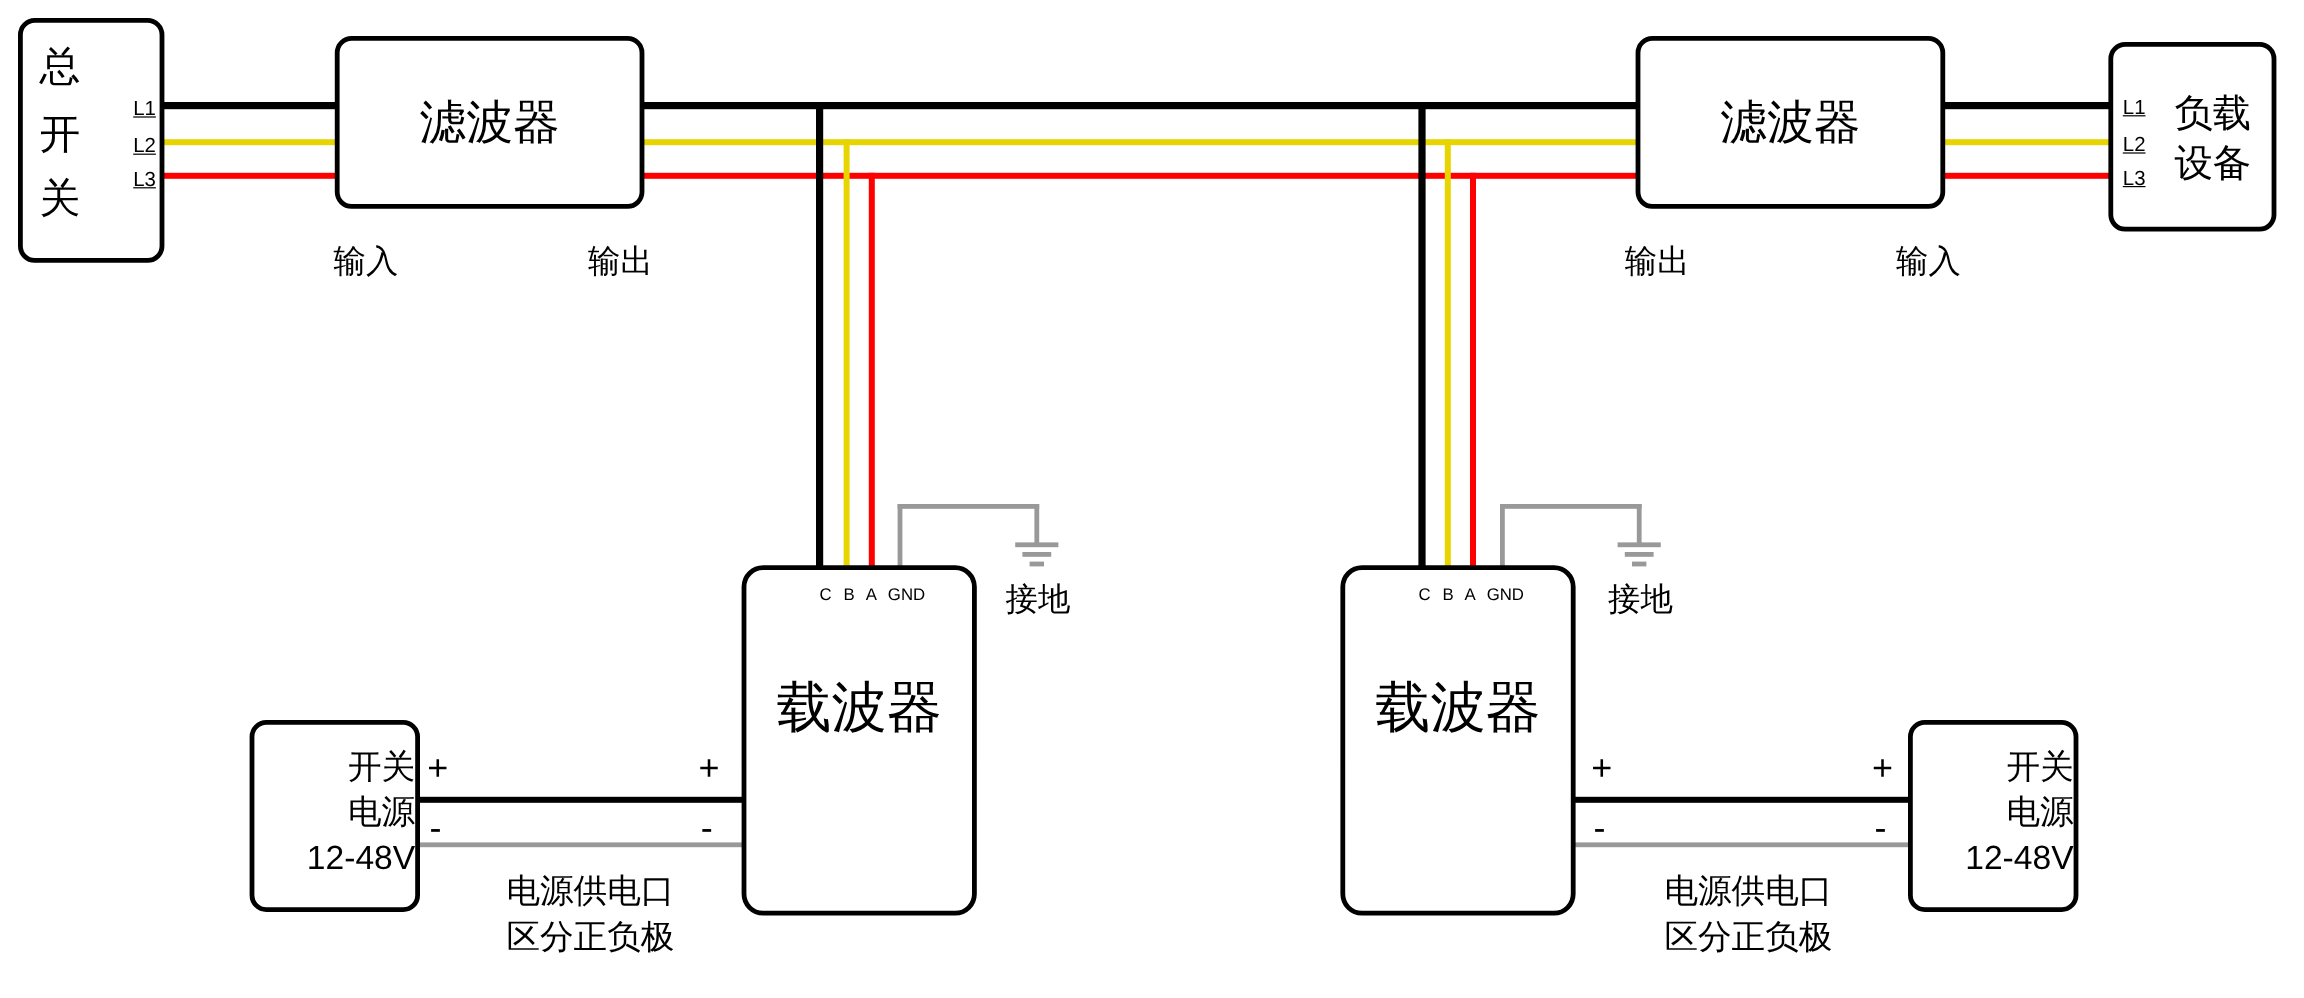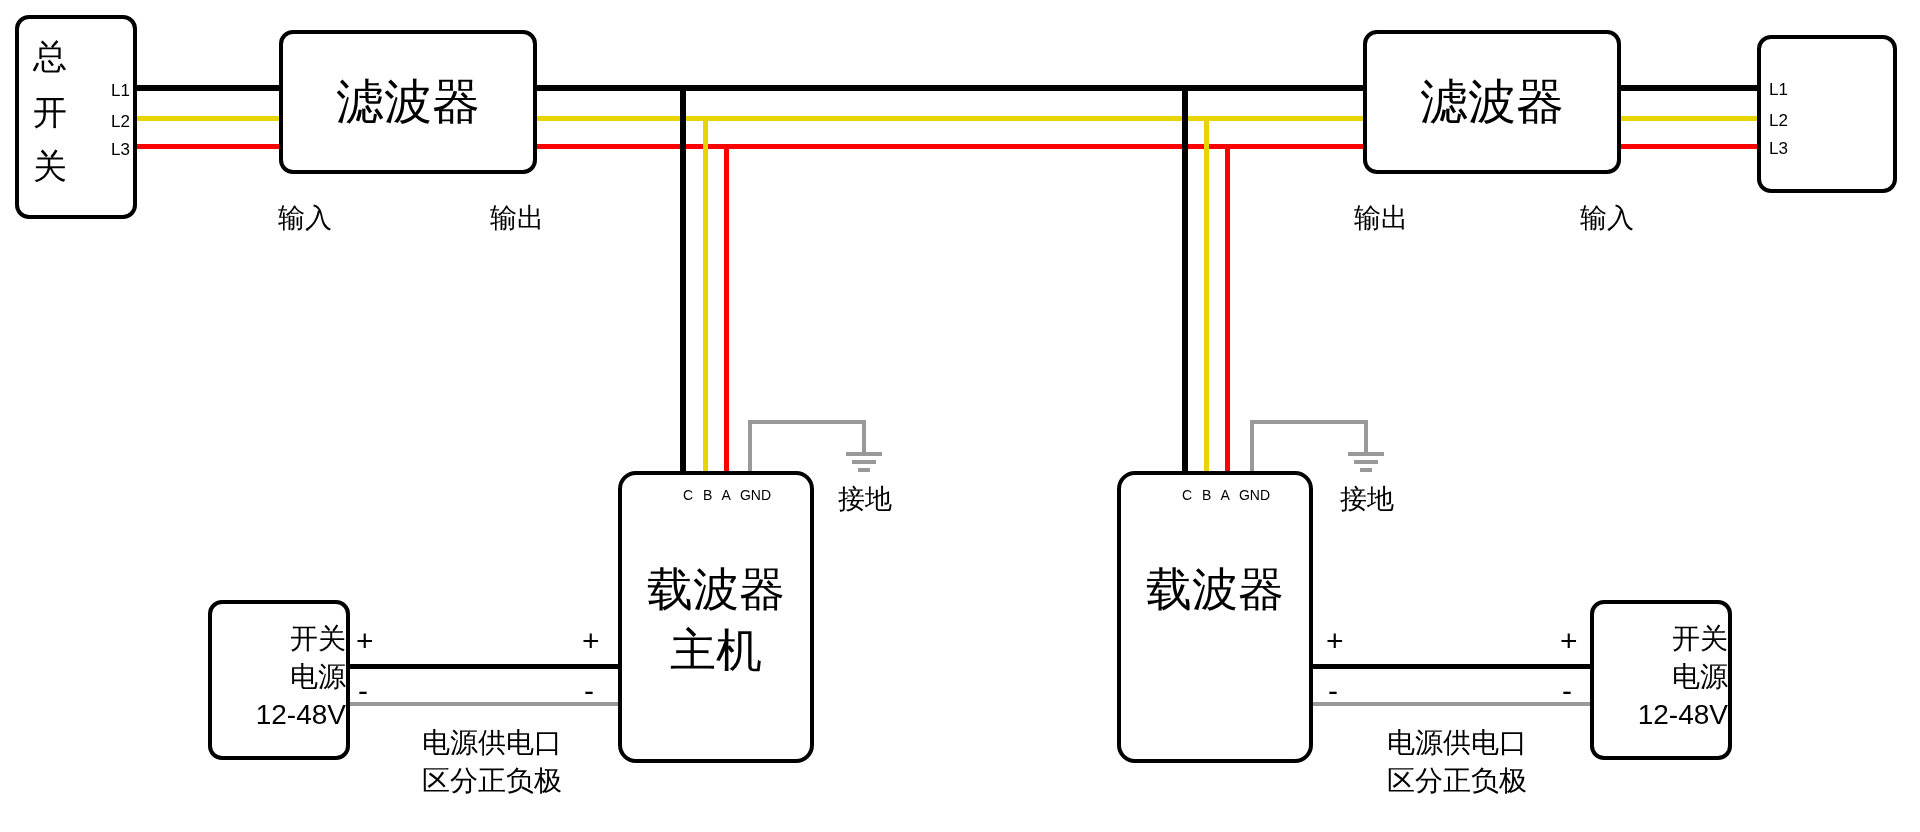--- a/index.html
+++ b/index.html
@@ -1,22 +1,22 @@
 <!DOCTYPE html>
 <html><head>
 <meta charset="utf-8">
 <style>
   html, body { margin: 0; padding: 0; background: #ffffff; }
   body { font-family: "Liberation Sans", "DejaVu Sans", sans-serif; color: #000; }
   .diagram { position: relative; width: 1920px; height: 832px; background: #fff; overflow: hidden; }
   .wire { position: absolute; }
   .box { position: absolute; background: #fff; border: 4px solid #000; border-radius: 14px; box-sizing: border-box; }
-  .filter-label { display: flex; align-items: center; justify-content: center; width: 100%; height: 100%; font-size: 48px; }
+  .filter-label { display: flex; align-items: center; justify-content: center; width: 100%; height: 100%; font-size: 39px; }
   .vchar { position: absolute; font-size: 34px; line-height: 1; }
-  .line-tag { position: absolute; font-size: 17px; line-height: 1; }
+  .line-tag { position: absolute; font-size: 17px; line-height: 1; text-decoration: underline; }
   .port-label { position: absolute; font-size: 27px; width: 110px; text-align: center; }
   .terminals { position: absolute; top: 12px; left: 26px; right: 4px; text-align: center; font-size: 14px; word-spacing: 6px; }
   .carrier-label { position: absolute; top: 84px; left: 0; width: 100%; text-align: center; font-size: 46px; line-height: 61px; }
   .psu-label { position: absolute; top: 16px; left: 0; width: 100%; text-align: right; font-size: 28px; line-height: 38px; }
   .sign { position: absolute; font-size: 30px; line-height: 1; }
   .note { position: absolute; width: 260px; text-align: center; font-size: 28px; line-height: 38px; }
   .gnd-label { position: absolute; font-size: 27px; line-height: 1; }
   .dev-label { position: absolute; text-align: center; font-size: 32px; line-height: 42px; }
 </style>
 </head>
@@ -92,27 +92,30 @@
   <div class="box" style="left:1363px;top:30px;width:258px;height:144px;">
     <div class="filter-label">滤波器</div>
   </div>
   <div class="port-label" style="left:1326px;top:200px;">输出</div>
   <div class="port-label" style="left:1552px;top:200px;">输入</div>
 
   <div class="box" style="left:1757px;top:35px;width:140px;height:158px;">
     <span class="line-tag" style="left:8px;top:42px;">L1</span>
     <span class="line-tag" style="left:8px;top:73px;">L2</span>
     <span class="line-tag" style="left:8px;top:101px;">L3</span>
+    <div class="dev-label" style="left:34px;top:34px;width:98px;">
+      <div>负载</div>
+      <div>设备</div>
+    </div>
   </div>
 
   <div class="box" style="left:618px;top:471px;width:196px;height:292px;border-radius:18px;">
     <div class="terminals">C B A GND</div>
     <div class="carrier-label">
       <div>载波器</div>
-      <div>主机</div>
     </div>
   </div>
 
   <div class="box" style="left:1117px;top:471px;width:196px;height:292px;border-radius:18px;">
     <div class="terminals">C B A GND</div>
     <div class="carrier-label">
       <div>载波器</div>
     </div>
   </div>
 

